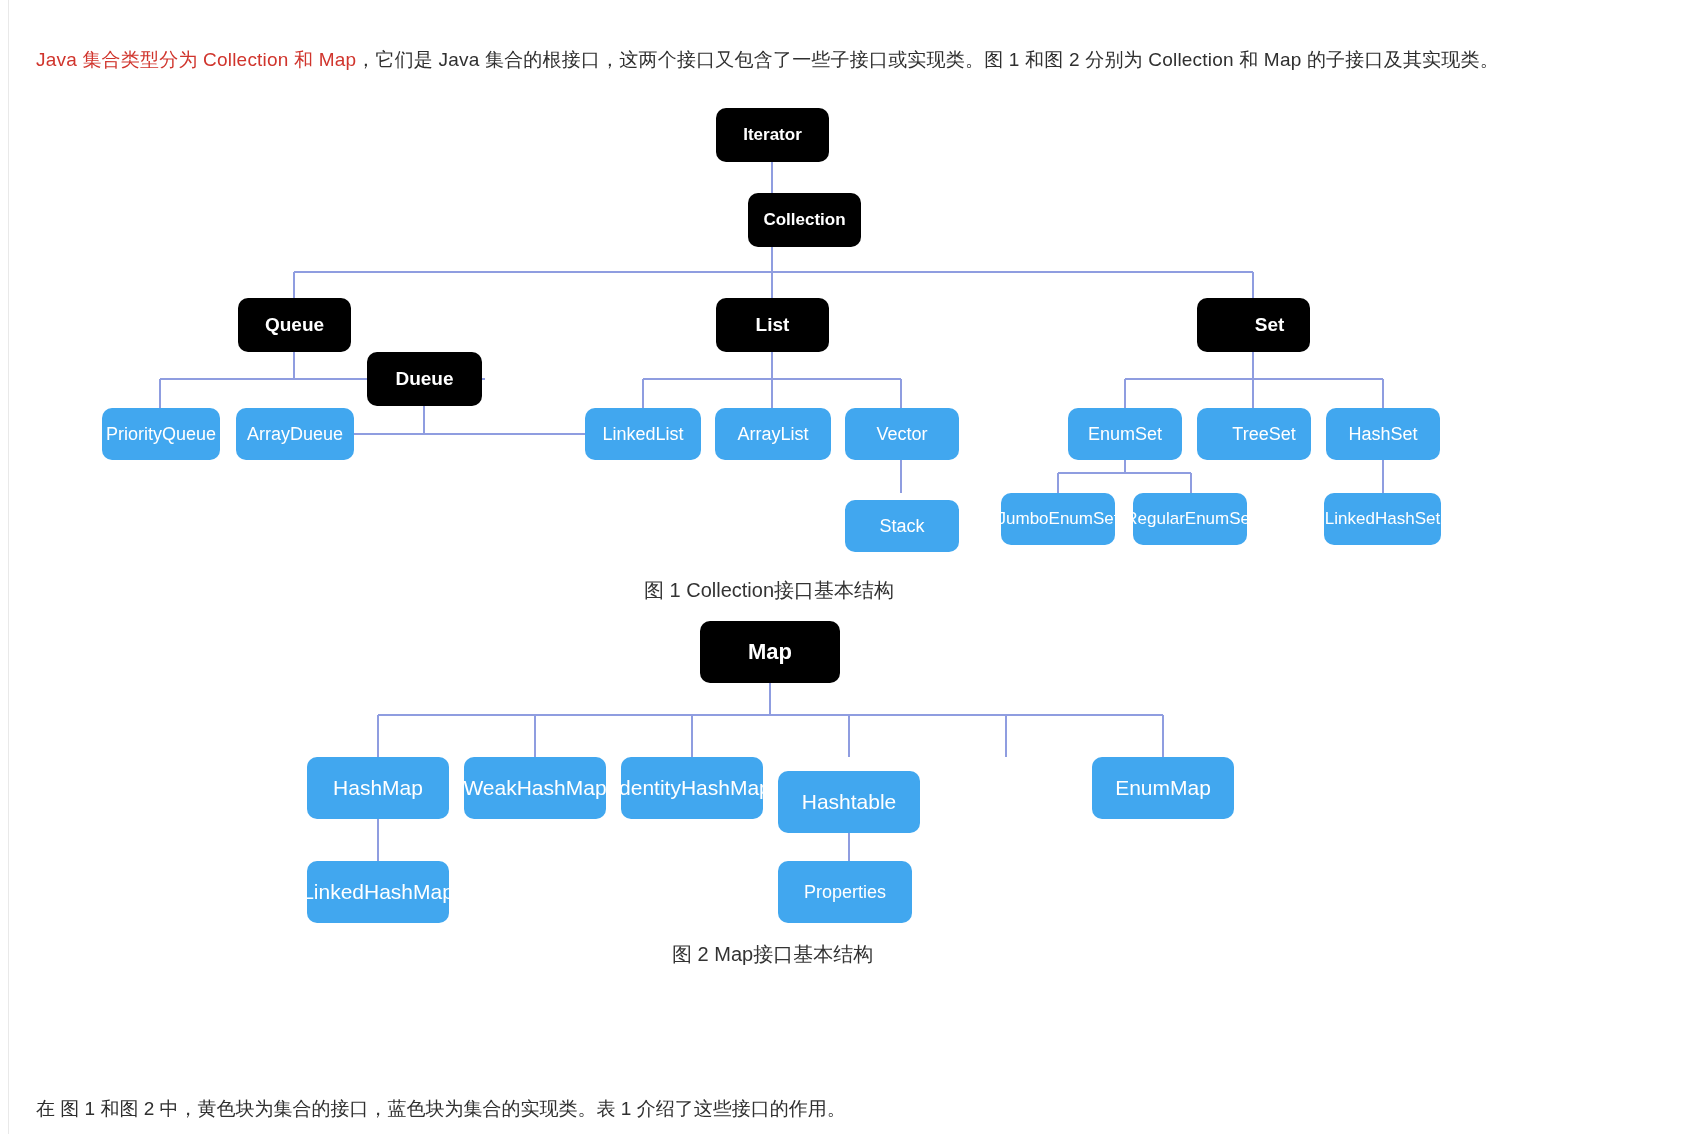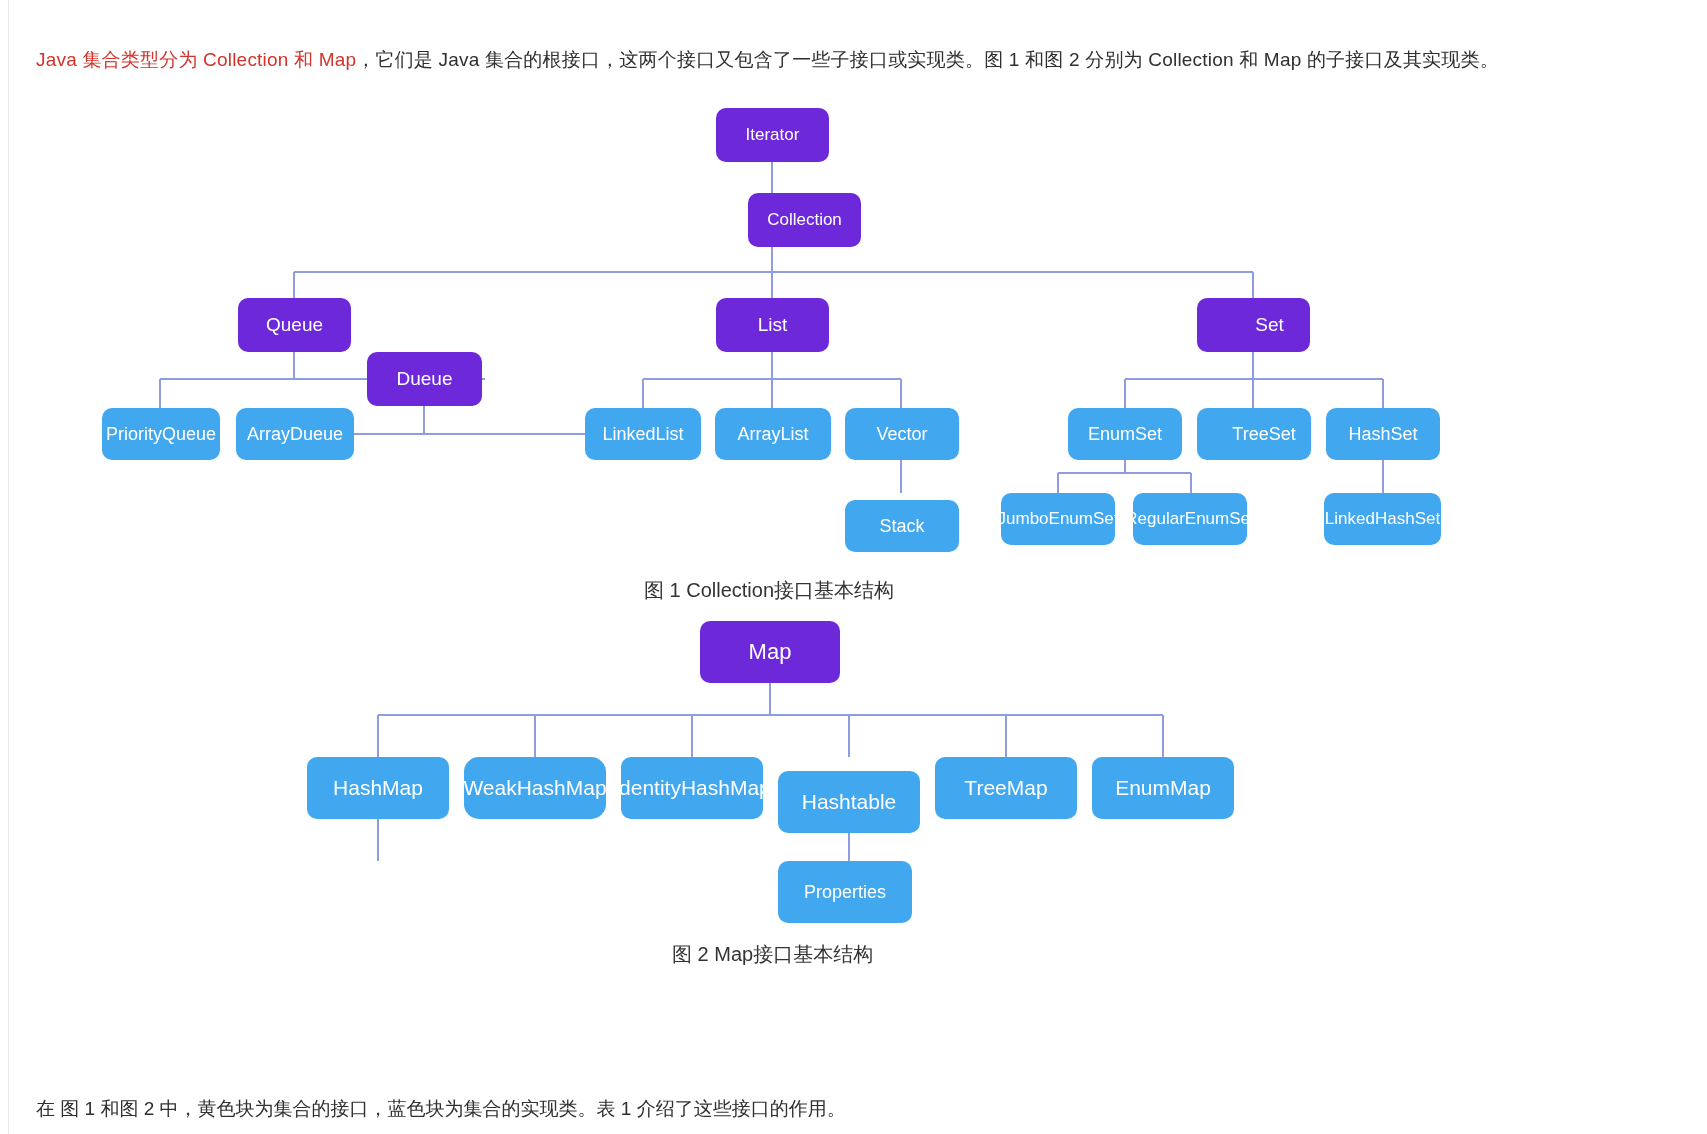--- a/index.html
+++ b/index.html
@@ -53,21 +53,21 @@
     box-sizing: border-box;
     border-radius: 10px;
     display: flex;
     align-items: center;
     justify-content: center;
     color: #ffffff;
     white-space: nowrap;
     overflow: hidden;
     text-align: center;
   }
-  .node.yellow { background: #6d28d9; }
+  .node.yellow { background: #000000; font-weight: bold; }
   .node.blue   { background: #3fa9f5; background: #41a7ef; }
 
   .caption {
     position: absolute;
     font-size: 20px;
     color: #333;
     white-space: nowrap;
   }
   .footer {
     position: absolute;
@@ -174,30 +174,30 @@
     <div class="node blue" style="left:1133px; top:493px; width:114px; height:52px; font-size:17px;">RegularEnumSet</div>
 
     <div class="node blue" style="left:1324px; top:493px; width:117px; height:52px; font-size:17px;">LinkedHashSet</div>
 
     <div class="caption" style="left:644px; top:577px;">图 1  Collection接口基本结构</div>
 
     <div class="node yellow" style="left:700px; top:621px; width:140px; height:62px; font-size:22px;">Map</div>
 
     <div class="node blue" style="left:307px; top:757px; width:142px; height:62px; font-size:21px;">HashMap</div>
 
-    <div class="node blue" style="left:464px; top:757px; width:142px; height:62px; font-size:21px;border-radius:15px;">WeakHashMap</div>
+    <div class="node blue" style="left:464px; top:757px; width:142px; height:62px; font-size:21px;">WeakHashMap</div>
 
     <div class="node blue" style="left:621px; top:757px; width:142px; height:62px; font-size:21px;">IdentityHashMap</div>
 
     <div class="node blue" style="left:778px; top:771px; width:142px; height:62px; font-size:21px;">Hashtable</div>
 
-    <div class="node blue" style="left:935px; top:757px; width:142px; height:62px; font-size:21px;">TreeMap</div>
 
     <div class="node blue" style="left:1092px; top:757px; width:142px; height:62px; font-size:21px;">EnumMap</div>
 
+    <div class="node blue" style="left:307px; top:861px; width:142px; height:62px; font-size:21px;">LinkedHashMap</div>
 
     <div class="node blue" style="left:778px; top:861px; width:134px; height:62px; font-size:18px;">Properties</div>
 
     <div class="caption" style="left:672px; top:941px;">图 2  Map接口基本结构</div>
   </div>
 
   <div class="footer">在 图 1 和图 2 中，黄色块为集合的接口，蓝色块为集合的实现类。表 1 介绍了这些接口的作用。</div>
 
 </div>
 

